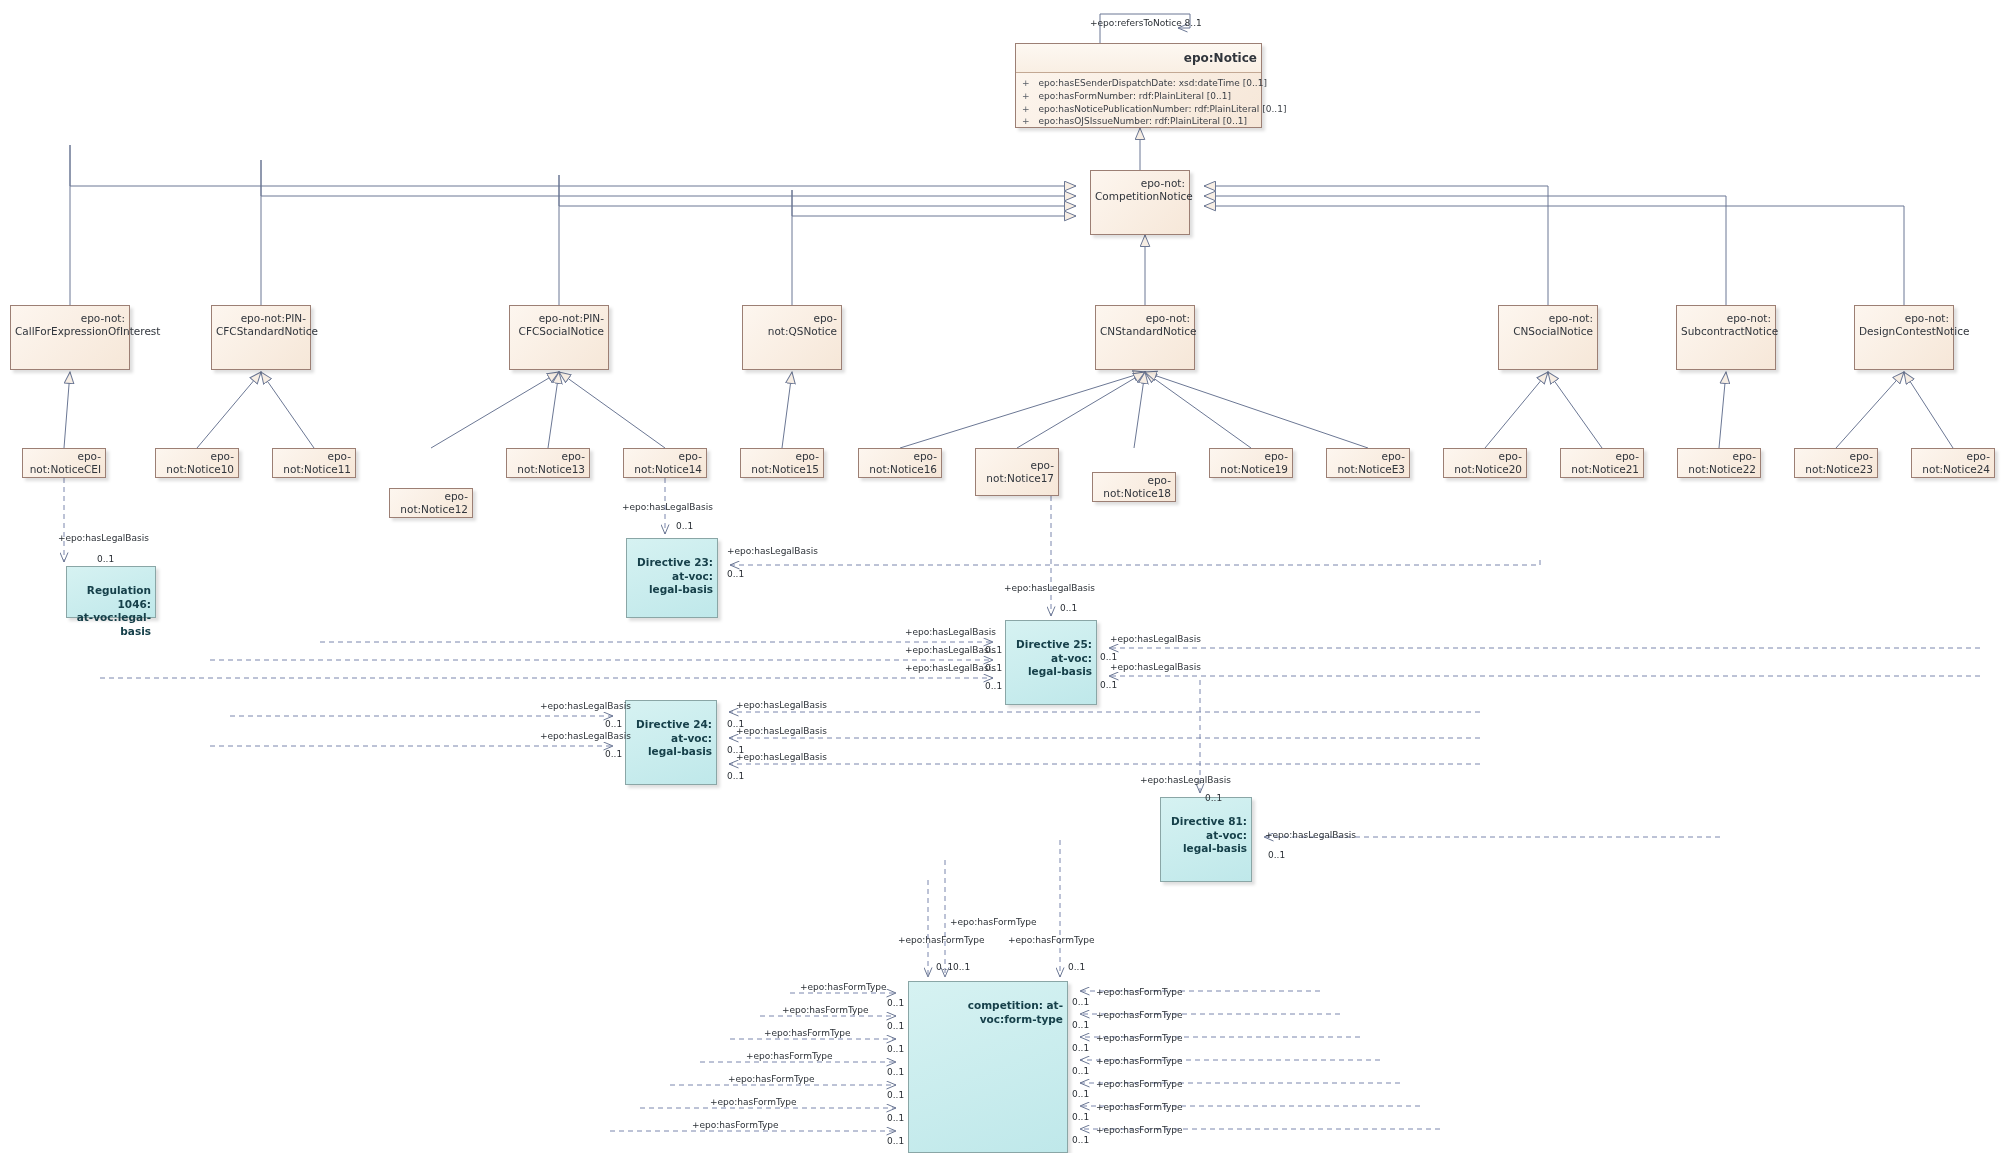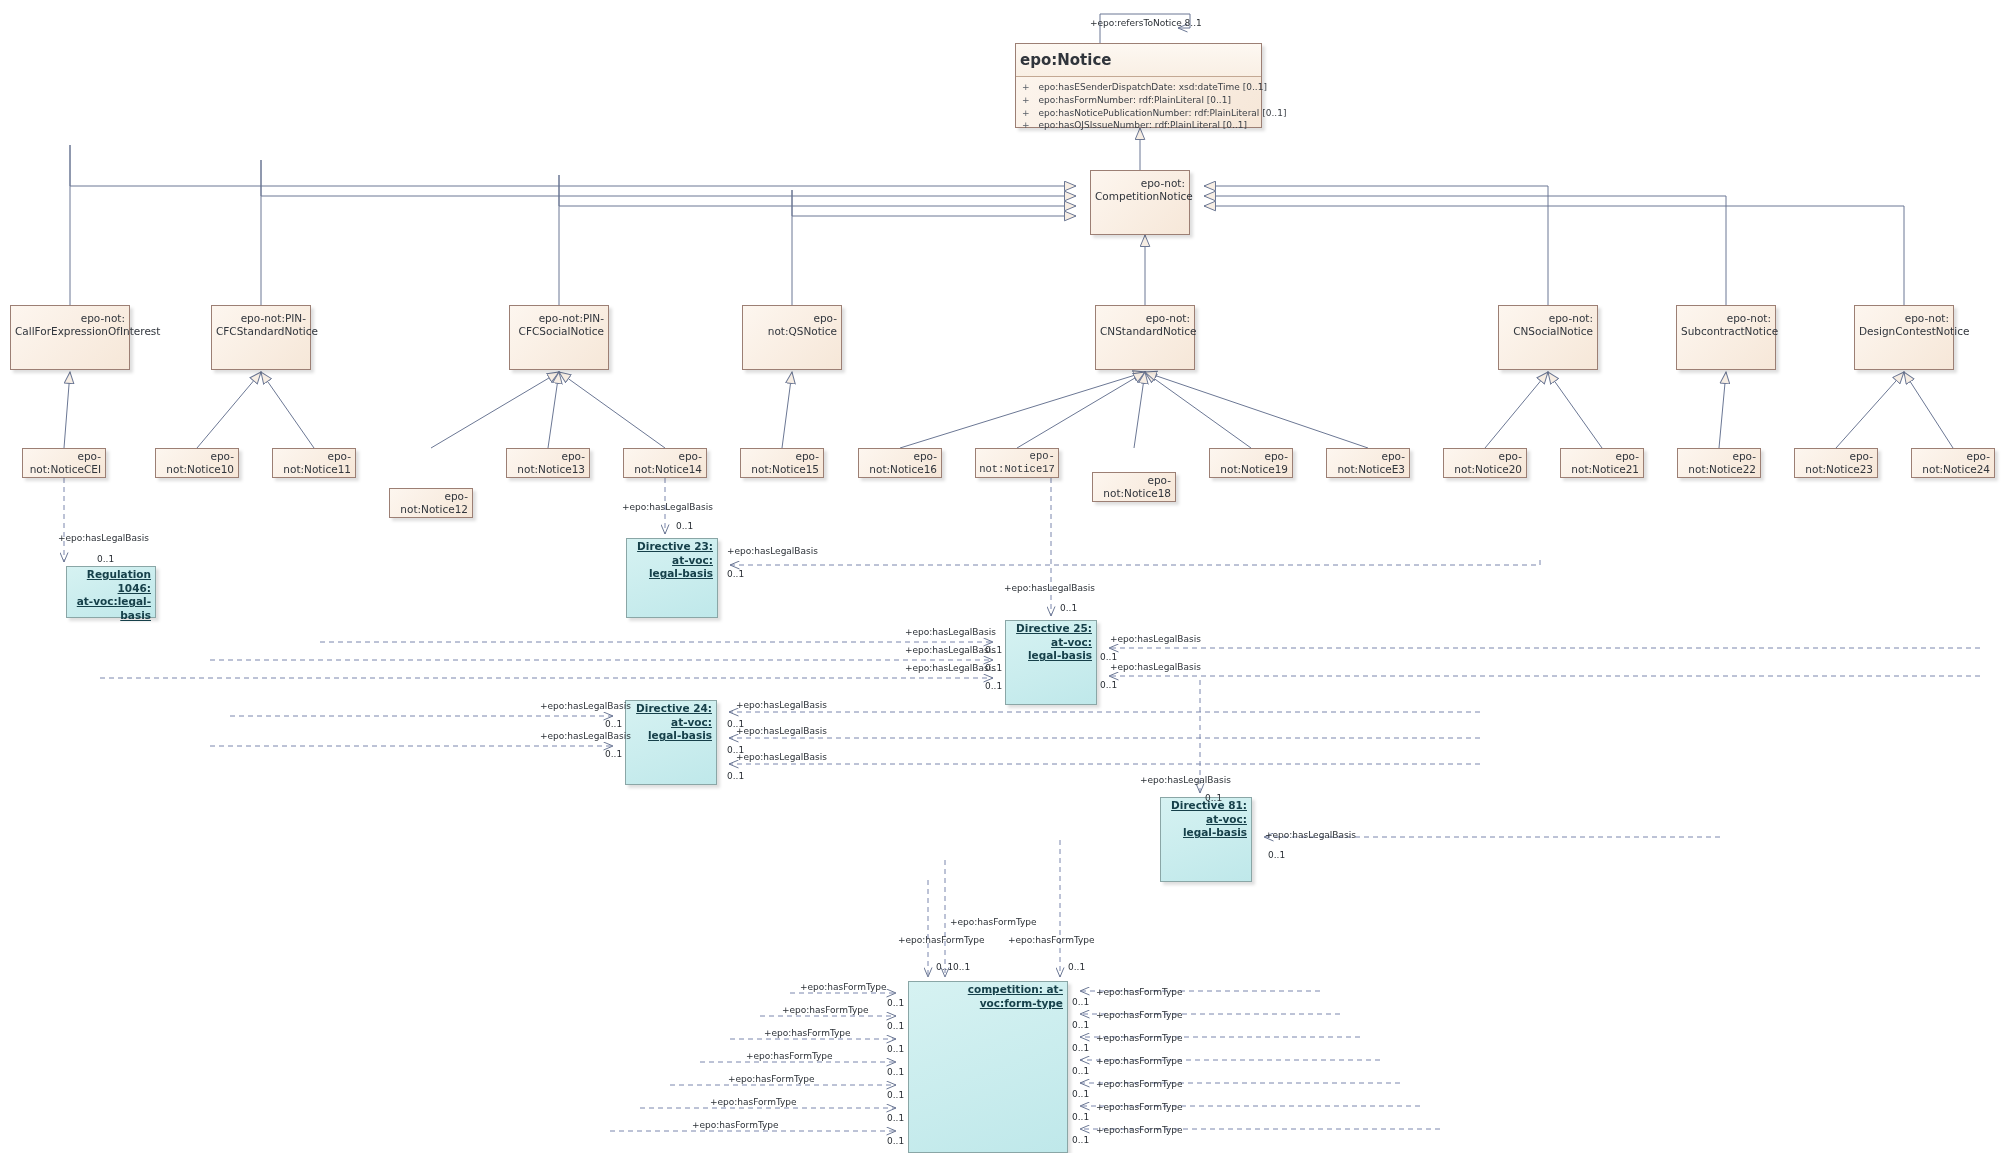--- a/index.html
+++ b/index.html
@@ -9,24 +9,24 @@
 
   .node{position:absolute;box-sizing:border-box;border:1px solid #9c7f74;
         box-shadow:3px 3px 3px rgba(0,0,0,.13);}
   .cls{background:linear-gradient(135deg,#fdf6ef 0%,#f6e7d8 100%);}
   .voc{background:linear-gradient(160deg,#d6f2f2 0%,#bfe8ea 100%);border-color:#8aa6a6;}
 
   .title{font-size:10.5px;color:#30353c;text-align:right;line-height:1.26;
          padding:6px 4px 0 4px;}
   .cls.small .title{padding-top:0;display:flex;align-items:center;justify-content:center;
                     height:100%;}
-  .voc .title{text-decoration:underline;font-weight:bold;color:#16404a;font-size:10.5px;
-              padding-top:1px;line-height:1.3;}
-
-  .notice-head{font-size:15px;font-weight:bold;color:#30353c;text-align:left;
+  .voc .title{font-weight:bold;color:#16404a;font-size:10.5px;
+              padding-top:17px;line-height:1.3;}
+
+  .notice-head{font-size:12px;font-weight:bold;color:#30353c;text-align:right;
                padding:7px 4px 7px 4px;border-bottom:1px solid #c3a893;
                background:linear-gradient(180deg,#fdf8f2,#f9efe4);}
   .attrs{padding:4px 6px 4px 6px;font-size:9px;color:#3a3f46;}
   .attr{display:flex;gap:9px;line-height:1.42;white-space:nowrap;}
   .attr .plus{color:#5a6068;}
 
   .lbl{position:absolute;font-size:9px;color:#2b3036;white-space:nowrap;}
   .mult{position:absolute;font-size:9px;color:#2b3036;white-space:nowrap;}
 </style>
 </head>
@@ -183,21 +183,21 @@
       </div>
       <div class="node cls small" id="n-n14" style="left: 623px; top: 448px; width: 84px; height: 30px;">
         <div class="title">epo-not:Notice14</div>
       </div>
       <div class="node cls small" id="n-n15" style="left: 740px; top: 448px; width: 84px; height: 30px;">
         <div class="title">epo-not:Notice15</div>
       </div>
       <div class="node cls small" id="n-n16" style="left: 858px; top: 448px; width: 84px; height: 30px;">
         <div class="title">epo-not:Notice16</div>
       </div>
-      <div class="node cls small" id="n-n17" style="left: 975px; top: 448px; width: 84px; height: 30px; font-family: Liberation Mono, monospace;">
+      <div class="node cls small" id="n-n17" style="left: 975px; top: 448px; width: 84px; height: 48px;">
         <div class="title">epo-not:Notice17</div>
       </div>
       <div class="node cls small" id="n-n18" style="left: 1092px; top: 472px; width: 84px; height: 30px;">
         <div class="title">epo-not:Notice18</div>
       </div>
       <div class="node cls small" id="n-n19" style="left: 1209px; top: 448px; width: 84px; height: 30px;">
         <div class="title">epo-not:Notice19</div>
       </div>
       <div class="node cls small" id="n-nE3" style="left: 1326px; top: 448px; width: 84px; height: 30px;">
         <div class="title">epo-not:NoticeE3</div>

